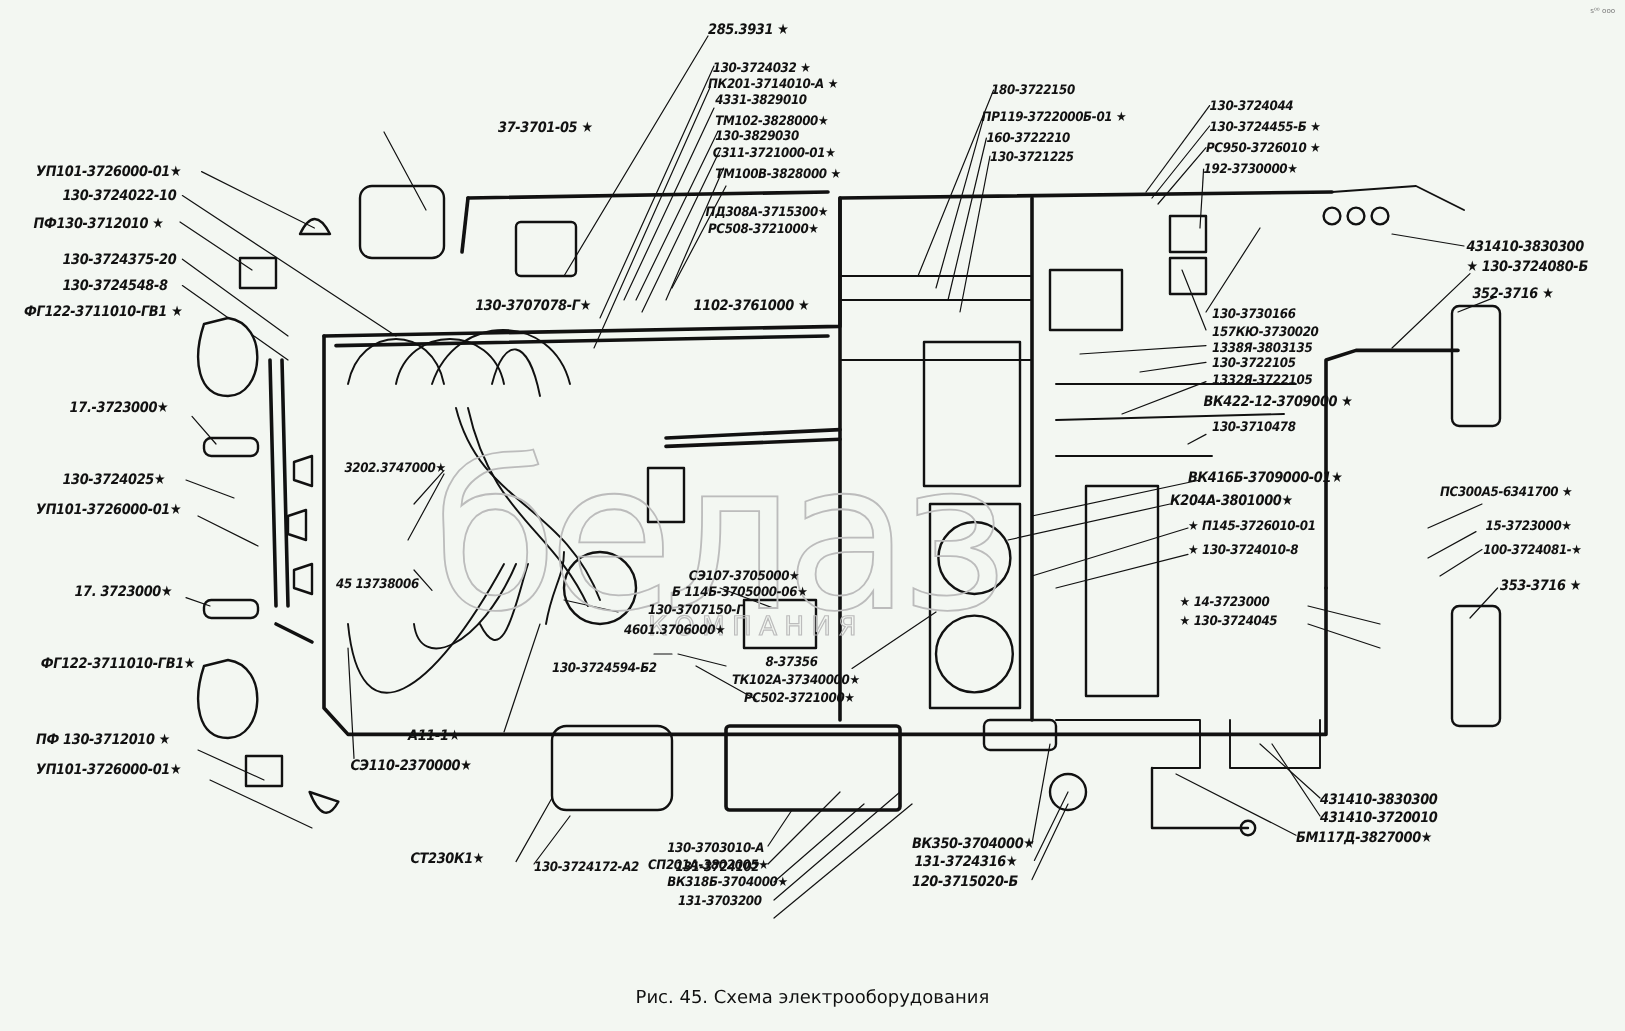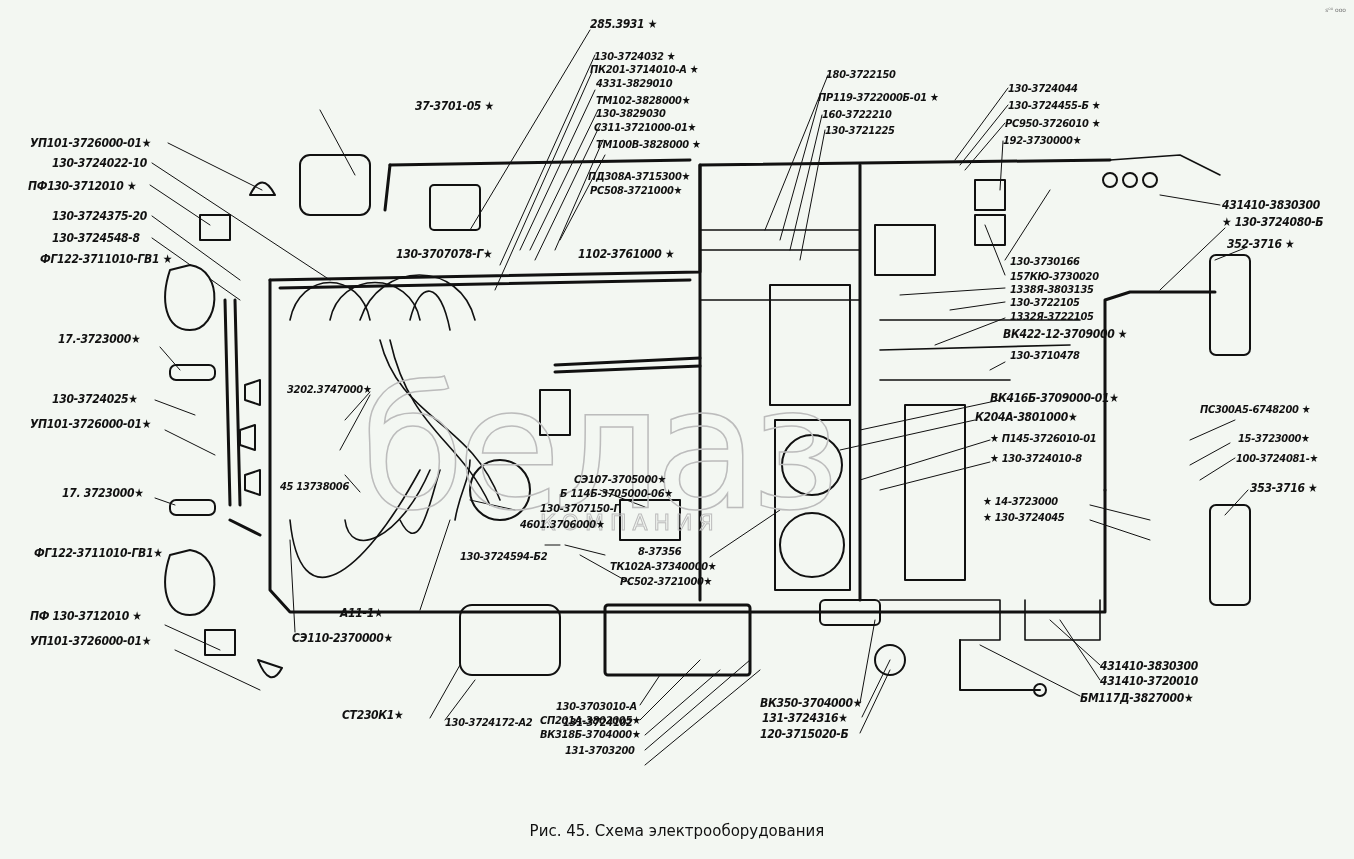--- a/index.html
+++ b/index.html
@@ -195,21 +195,21 @@
 
 <div class="watermark">белаз</div>
 <div class="watermark-sub">КОМПАНИЯ</div>
 <div class="corner">s⁰⁰ ооо</div>
 
 <div class="lbl" style="left:30px;top:137px">УП101-3726000-01★</div>
 <div class="lbl" style="left:52px;top:157px">130-3724022-10</div>
 <div class="lbl" style="left:28px;top:180px">ПФ130-3712010 ★</div>
 <div class="lbl" style="left:52px;top:210px">130-3724375-20</div>
 <div class="lbl" style="left:52px;top:232px">130-3724548-8</div>
-<div class="lbl" style="left:40px;top:253px">ФГ122-3711010-ГВ1 ★</div>
+<div class="lbl" style="left:20px;top:253px">ФГ122-3711010-ГВ1 ★</div>
 <div class="lbl" style="left:58px;top:333px">17.-3723000★</div>
 <div class="lbl" style="left:52px;top:393px">130-3724025★</div>
 <div class="lbl" style="left:30px;top:418px">УП101-3726000-01★</div>
 <div class="lbl" style="left:62px;top:487px">17. 3723000★</div>
 <div class="lbl" style="left:34px;top:547px">ФГ122-3711010-ГВ1★</div>
 <div class="lbl" style="left:30px;top:610px">ПФ 130-3712010 ★</div>
 <div class="lbl" style="left:30px;top:635px">УП101-3726000-01★</div>
 
 <div class="lbl" style="left:415px;top:100px">37-3701-05 ★</div>
 <div class="lbl" style="left:590px;top:18px">285.3931 ★</div>
@@ -240,21 +240,21 @@
 <div class="lbl sm" style="left:1010px;top:270px">157КЮ-3730020</div>
 <div class="lbl sm" style="left:1010px;top:283px">1338Я-3803135</div>
 <div class="lbl sm" style="left:1010px;top:296px">130-3722105</div>
 <div class="lbl sm" style="left:1010px;top:310px">1332Я-3722105</div>
 <div class="lbl" style="left:1003px;top:328px">ВК422-12-3709000 ★</div>
 <div class="lbl sm" style="left:1010px;top:349px">130-3710478</div>
 <div class="lbl" style="left:990px;top:392px">ВК416Б-3709000-01★</div>
 <div class="lbl" style="left:975px;top:411px">К204А-3801000★</div>
 <div class="lbl sm" style="left:990px;top:432px">★ П145-3726010-01</div>
 <div class="lbl sm" style="left:990px;top:452px">★ 130-3724010-8</div>
-<div class="lbl sm" style="left:1200px;top:403px">ПС300А5-6748200 ★</div>
+<div class="lbl sm" style="left:1200px;top:403px">ПС300А5-6341700 ★</div>
 <div class="lbl sm" style="left:1238px;top:432px">15-3723000★</div>
 <div class="lbl sm" style="left:1236px;top:452px">100-3724081-★</div>
 <div class="lbl sm" style="left:983px;top:495px">★ 14-3723000</div>
 <div class="lbl sm" style="left:983px;top:511px">★ 130-3724045</div>
 <div class="lbl" style="left:1250px;top:482px">353-3716 ★</div>
 
 <div class="lbl sm" style="left:287px;top:383px">3202.3747000★</div>
 <div class="lbl sm" style="left:280px;top:480px">45 13738006</div>
 <div class="lbl sm" style="left:574px;top:473px">СЭ107-3705000★</div>
 <div class="lbl sm" style="left:560px;top:487px">Б 114Б-3705000-06★</div>
@@ -264,21 +264,21 @@
 <div class="lbl sm" style="left:638px;top:545px">8-37356</div>
 <div class="lbl sm" style="left:610px;top:560px">ТК102А-37340000★</div>
 <div class="lbl sm" style="left:620px;top:575px">РС502-3721000★</div>
 <div class="lbl" style="left:340px;top:607px">А11-1★</div>
 <div class="lbl" style="left:292px;top:632px">СЭ110-2370000★</div>
 
 <div class="lbl" style="left:342px;top:709px">СТ230К1★</div>
 <div class="lbl sm" style="left:445px;top:716px">130-3724172-А2</div>
 <div class="lbl sm" style="left:556px;top:700px">130-3703010-А</div>
 <div class="lbl sm" style="left:540px;top:714px">СП201А-3802005★</div>
-<div class="lbl sm" style="left:540px;top:728px">ВК318Б-3704000★</div>
+<div class="lbl sm" style="left:556px;top:728px">ВК318Б-3704000★</div>
 <div class="lbl sm" style="left:565px;top:744px">131-3703200</div>
 <div class="lbl sm" style="left:563px;top:716px">131-3724102</div>
 <div class="lbl" style="left:760px;top:697px">ВК350-3704000★</div>
 <div class="lbl" style="left:762px;top:712px">131-3724316★</div>
 <div class="lbl" style="left:760px;top:728px">120-3715020-Б</div>
 <div class="lbl" style="left:1100px;top:660px">431410-3830300</div>
 <div class="lbl" style="left:1100px;top:675px">431410-3720010</div>
 <div class="lbl" style="left:1080px;top:692px">БМ117Д-3827000★</div>
 
 <div class="caption">Рис. 45. Схема электрооборудования</div>

